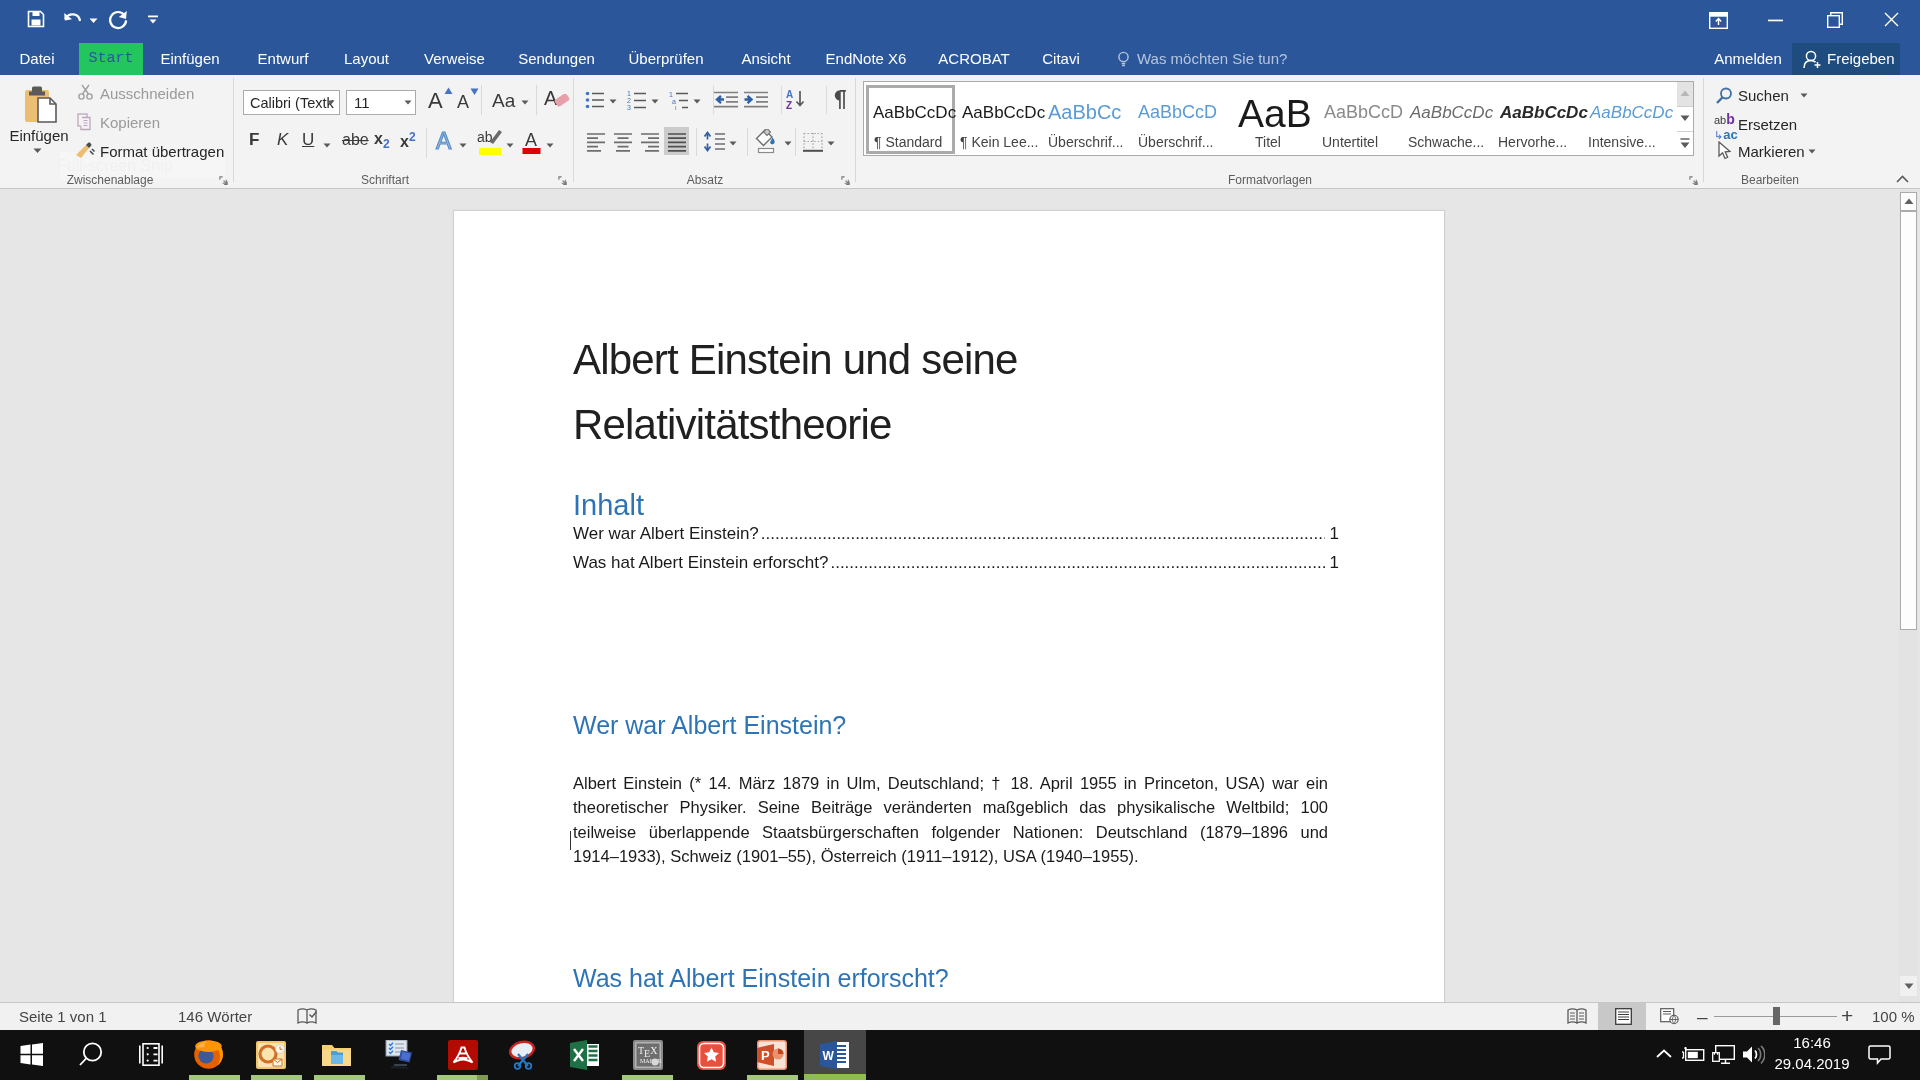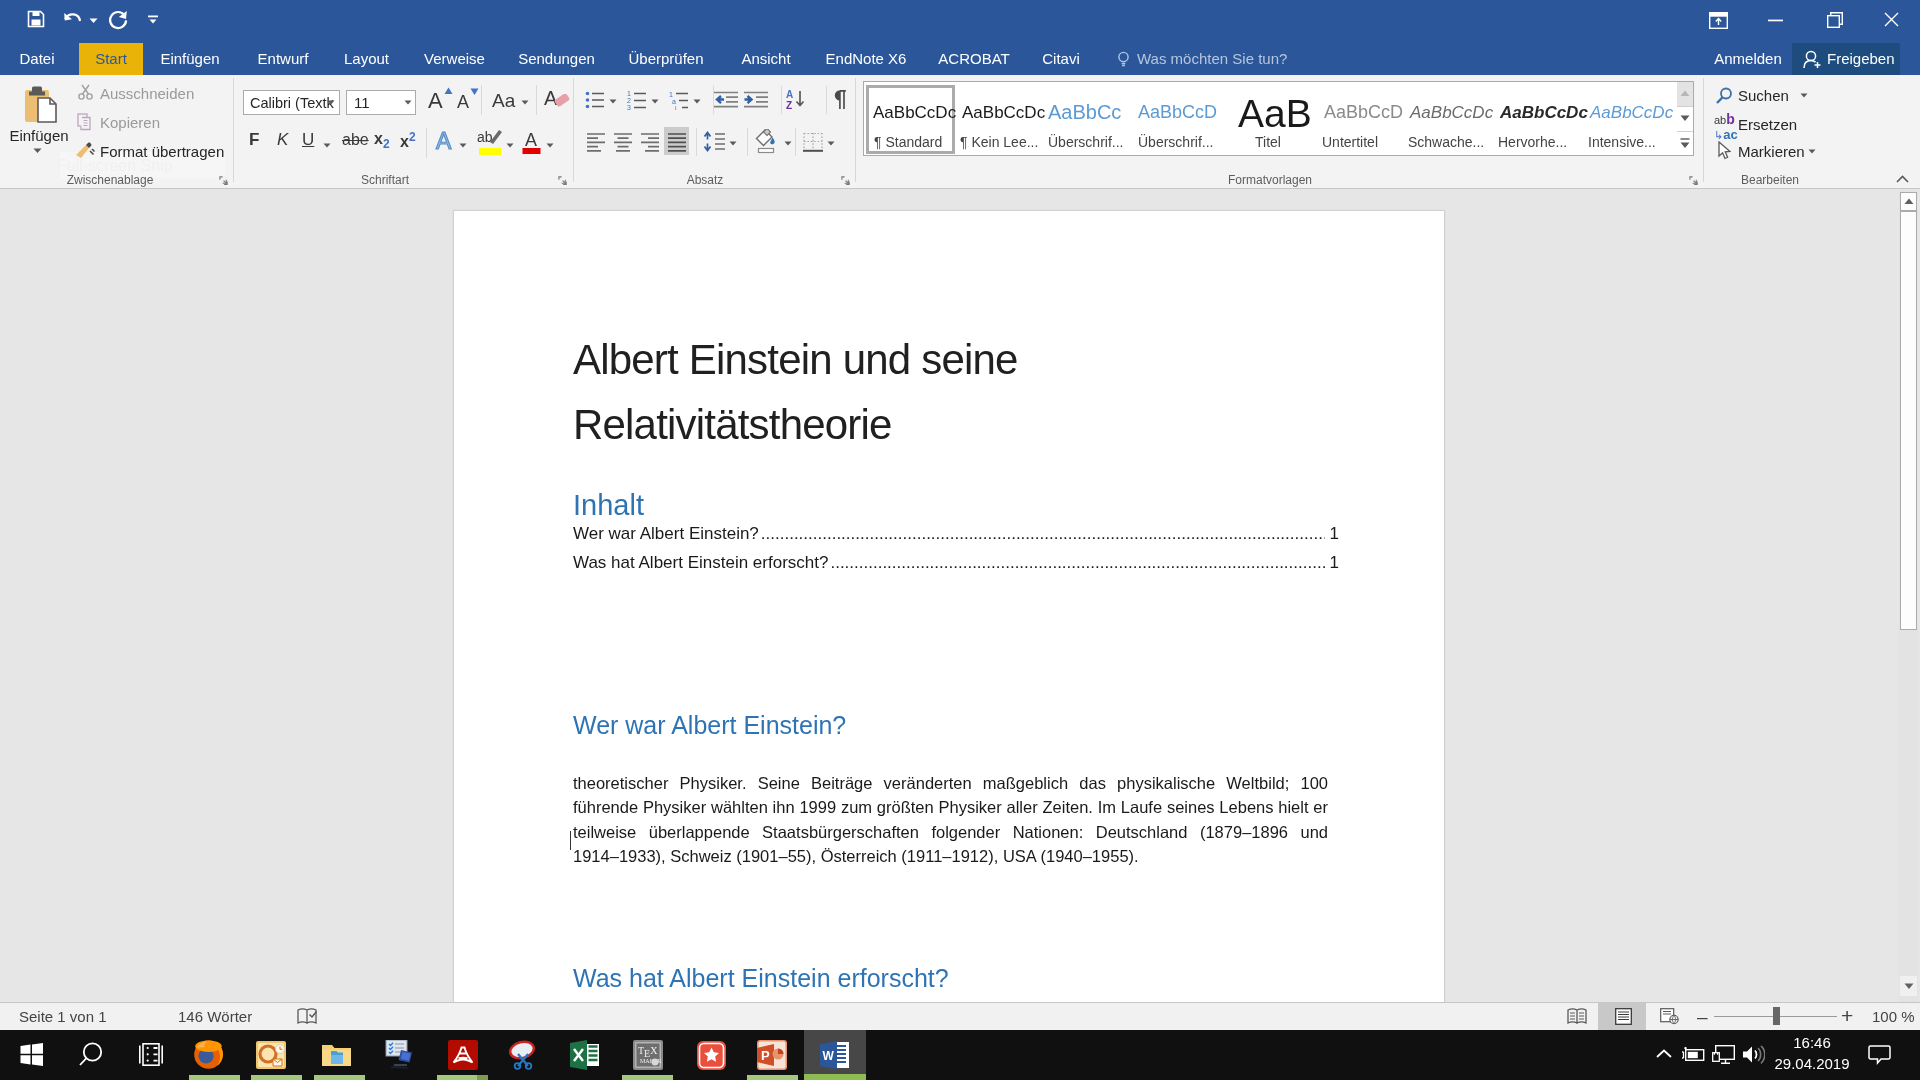--- a/index.html
+++ b/index.html
@@ -5,21 +5,21 @@
 * { margin:0; padding:0; box-sizing:border-box; }
 html,body { width:1920px; height:1080px; overflow:hidden; font-family:"Liberation Sans", sans-serif; }
 .abs { position:absolute; }
 #root { position:relative; width:1920px; height:1080px; background:#e6e6e6; }
 
 
 #titlebar { position:absolute; left:0; top:0; width:1920px; height:43px; background:#2b579a; }
 #tabrow  { position:absolute; left:0; top:43px; width:1920px; height:32px; background:#2b579a; }
 #title-text { position:absolute; top:12px; left:0; width:100%; text-align:center; color:#ffffff; font-size:15px; }
 .tab { position:absolute; top:0; height:32px; line-height:32px; color:#ffffff; font-size:15px; text-align:center; }
-#tab-start { background:#eab308; color:#2b579a; }
+#tab-start { background:#22c55e; color:#2b579a;font-family:Liberation Mono, monospace; }
 
 
 #ribbon { position:absolute; left:0; top:75px; width:1920px; height:114px; background:#f3f3f3; border-bottom:1px solid #c6c6c6; }
 .gsep { position:absolute; top:3px; height:104px; width:1px; background:#d8d8d8; }
 .glabel { position:absolute; top:98px; font-size:12px; color:#5d5d5d; text-align:center; }
 .launcher { position:absolute; width:10px; height:10px; }
 
 
 #docarea { position:absolute; left:0; top:190px; width:1920px; height:812px; background:#e6e6e6; overflow:hidden; }
 #page { position:absolute; left:454px; top:21px; width:990px; height:900px; background:#ffffff; box-shadow:0 0 1px 1px #d0d0d0; }
@@ -367,22 +367,22 @@
       </svg>
   </div>
   <div id="docarea">
     <div id="page">
       <div class="abs" style="left:119px;top:117px;width:760px;font-size:42px;letter-spacing:-0.8px;color:#202020;line-height:64.5px;">Albert Einstein und seine Relativitätstheorie</div>
       <div class="abs" style="left:119px;top:278px;font-size:29px;color:#2e74b5;">Inhalt</div>
       <div class="abs toc" style="left:119px;top:313px;width:766px;">Wer war Albert Einstein?<span class="dots">....................................................................................................................................................................................................................</span><span>&nbsp;1</span></div>
       <div class="abs toc" style="left:119px;top:342px;width:766px;">Was hat Albert Einstein erforscht?<span class="dots">....................................................................................................................................................................................................................</span><span>&nbsp;1</span></div>
       <div class="abs" style="left:119px;top:500px;font-size:25px;color:#2e74b5;">Wer war Albert Einstein?</div>
       <div class="abs" style="left:119px;top:560px;width:755px;font-size:16.5px;color:#1a1a1a;line-height:24.4px;">
+        <div class="jl">Albert Einstein (* 14. März 1879 in Ulm, Deutschland; † 18. April 1955 in Princeton, USA) war ein</div>
         <div class="jl">theoretischer Physiker. Seine Beiträge veränderten maßgeblich das physikalische Weltbild; 100</div>
-        <div class="jl">führende Physiker wählten ihn 1999 zum größten Physiker aller Zeiten. Im Laufe seines Lebens hielt er</div>
         <div class="jl">teilweise überlappende Staatsbürgerschaften folgender Nationen: Deutschland (1879–1896 und</div>
         <div>1914–1933), Schweiz (1901–55), Österreich (1911–1912), USA (1940–1955).</div>
       </div>
       <div class="abs" style="left:116px;top:620px;width:1px;height:19px;background:#333;"></div>
       <div class="abs" style="left:119px;top:753px;font-size:25px;color:#2e74b5;">Was hat Albert Einstein erforscht?</div>
     </div>
 
     <div class="abs" style="left:1899px;top:0px;width:19px;height:812px;background:#e3e3e3;"></div>
     <div class="abs" style="left:1900px;top:2px;width:17px;height:19px;background:#fdfdfd;border:1px solid #ababab;"></div>
     <svg class="abs" style="left:1904px;top:8px" width="10" height="7" viewBox="0 0 10 7">

